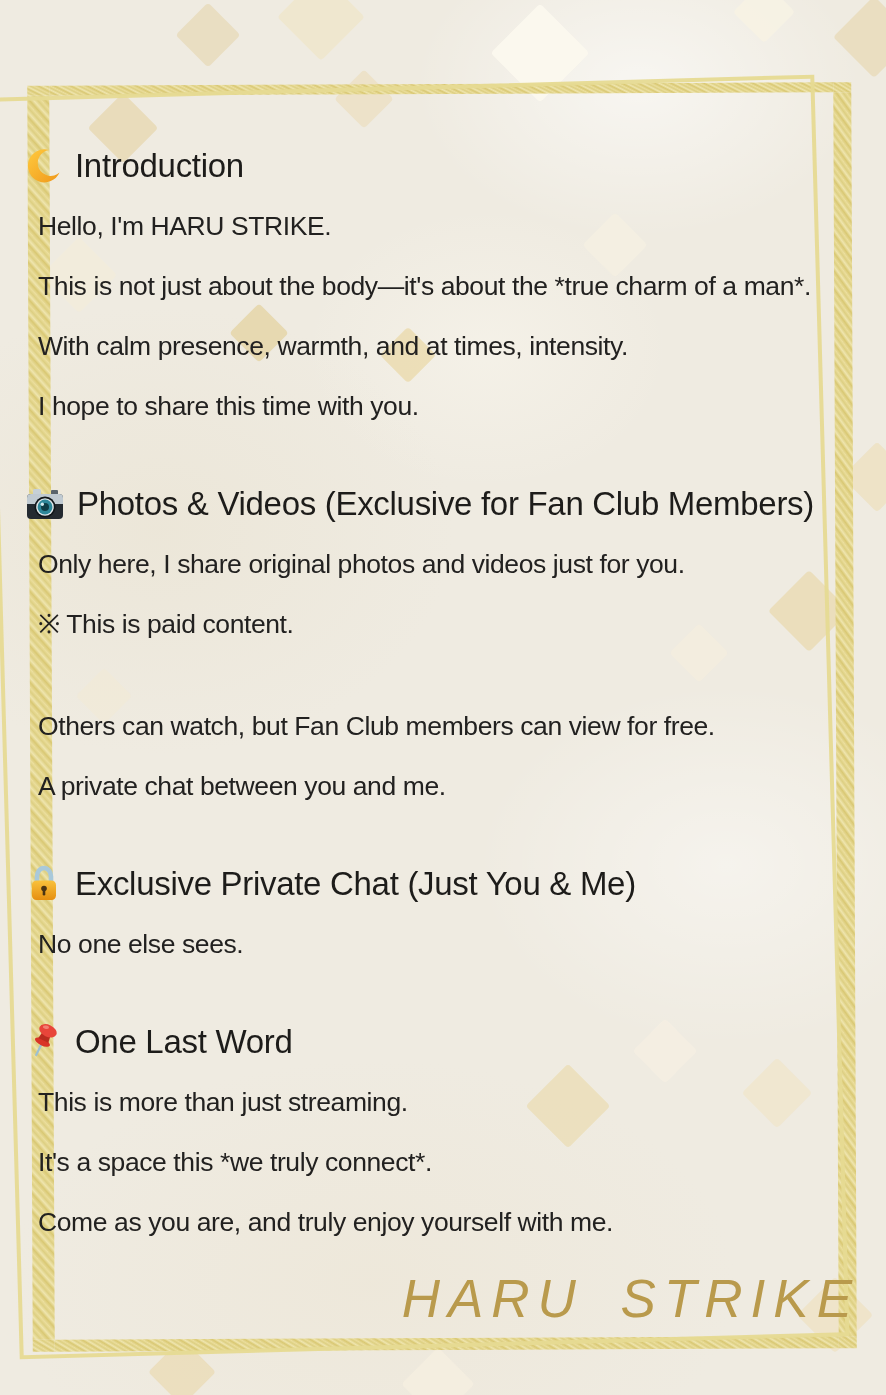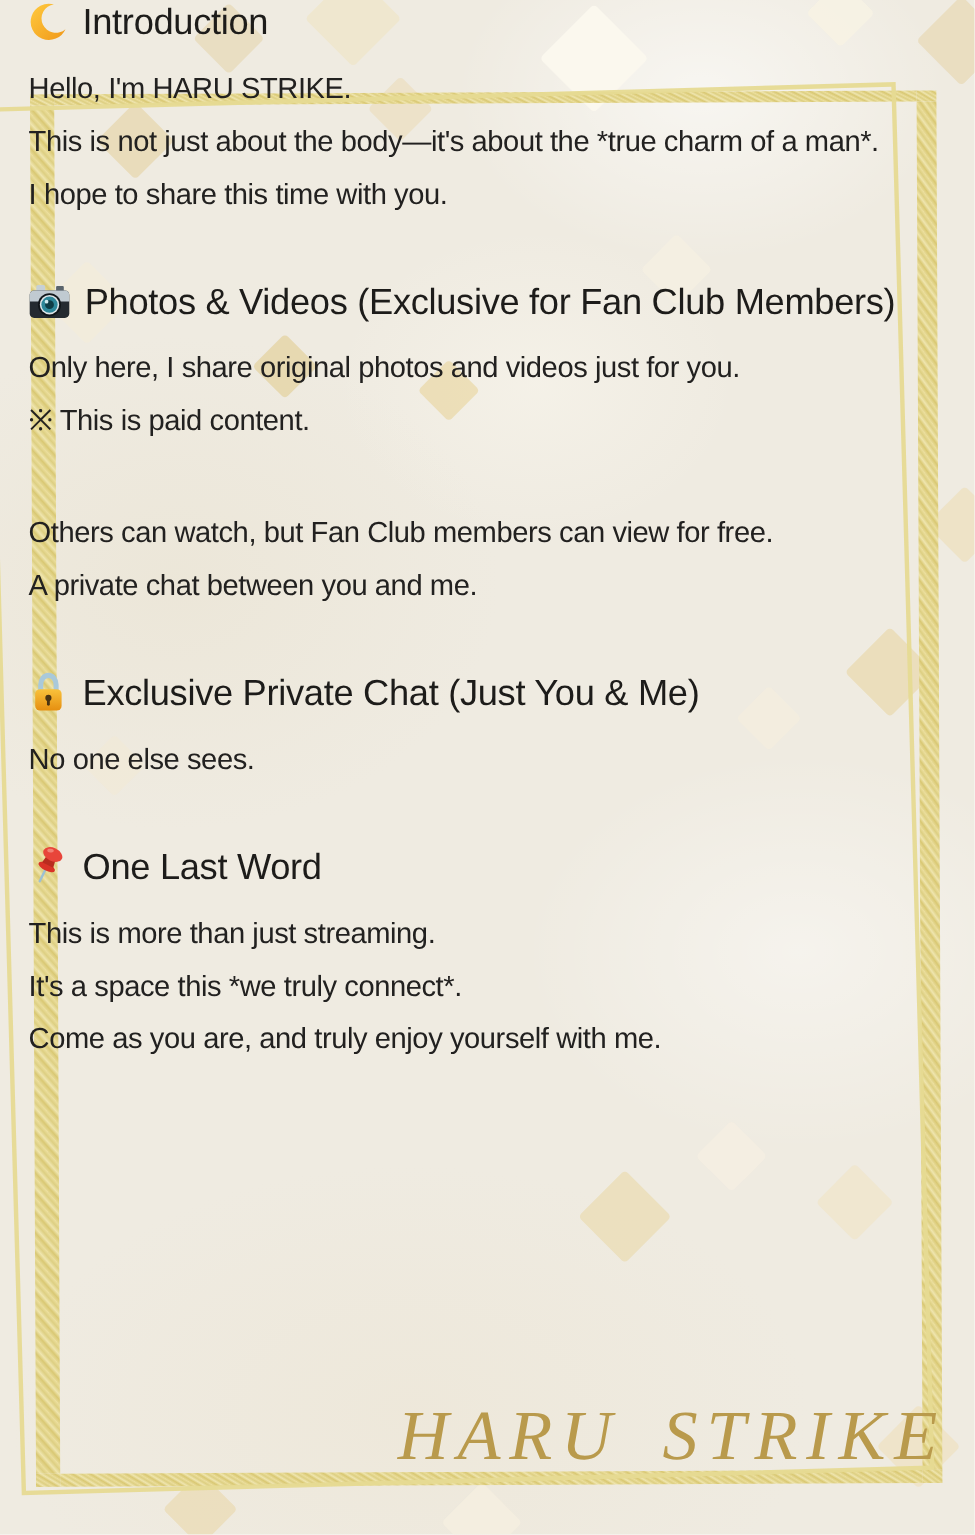--- a/index.html
+++ b/index.html
@@ -43,50 +43,51 @@
     left: 2px; top: 86px;
     width: 830px; height: 1262px;
     box-sizing: border-box;
     border: 4px solid rgba(230,218,146,0.95);
     transform: rotate(-1.6deg);
     z-index: 1;
   }
   .content {
     position: absolute;
     left: 26px; top: 0; right: 18px;
+    padding-top: 146px;
     z-index: 3;
   }
   .sec { margin-bottom: 54px; }
   .sec-title {
     display: flex;
     align-items: center;
     gap: 13px;
     margin: 0 0 16px 0;
     font-size: 33px;
     font-weight: 400;
     line-height: 40px;
     letter-spacing: -0.3px;
     color: #1d1c1a;
   }
   .sec-title .icon { display: inline-flex; flex: 0 0 auto; }
   .sec-body p {
-    margin: 0;
+    margin: 12px;
     font-size: 26.5px;
     line-height: 48px;
     letter-spacing: -0.4px;
     color: #222120;
   }
   .signature {
     position: absolute;
     top: 1268px;
     right: 26px;
     z-index: 5;
-    font-family: Liberation Serif, serif;
+    font-family: Liberation Sans, sans-serif;
     font-style: italic;
-    font-size: 64px;
+    font-size: 53px;
     letter-spacing: 8px;
     word-spacing: 14px;
     color: #b99a4c;
     white-space: nowrap;
   }
 </style>
 </head>
 <body>
 
 <div class="page">
@@ -131,20 +132,21 @@
               </linearGradient>
             </defs>
             <path d="M23 2 A16.5 16.5 0 1 0 33.5 24.5 A13 13 0 1 1 23 2 Z" fill="url(#mg)"></path>
           </svg>
         </span>
         <span>Introduction</span>
       </h2>
       <div class="sec-body">
         <p>Hello, I'm HARU STRIKE.</p>
         <p>This is not just about the body—it's about the *true charm of a man*.</p>
+        <p>With calm presence, warmth, and at times, intensity.</p>
         <p>I hope to share this time with you.</p>
       </div>
     </section>
 
     <section class="sec">
       <h2 class="sec-title">
         <span class="icon">
           <svg width="38" height="32" viewBox="0 0 38 32">
             <rect x="7" y="1" width="8" height="6" rx="1.5" fill="#c6d0d6"></rect>
             <rect x="25" y="2" width="7" height="5" rx="1" fill="#5a646c"></rect>

